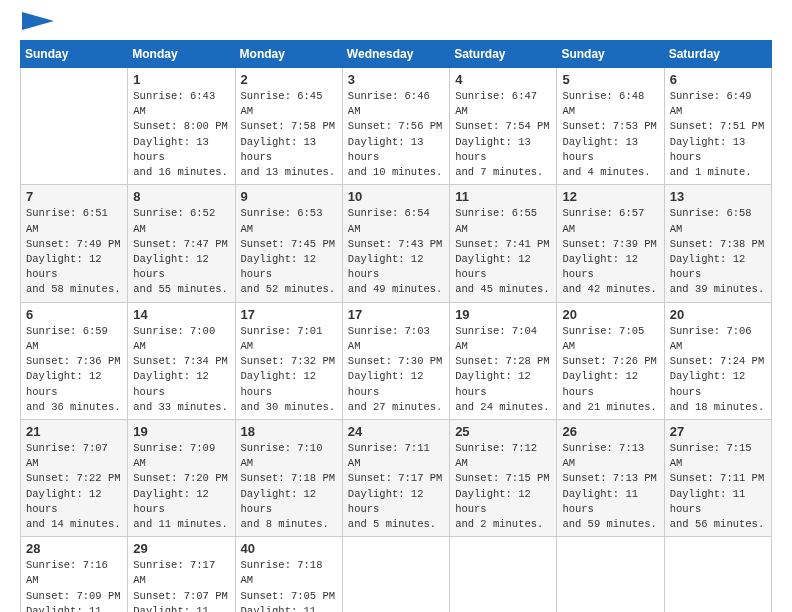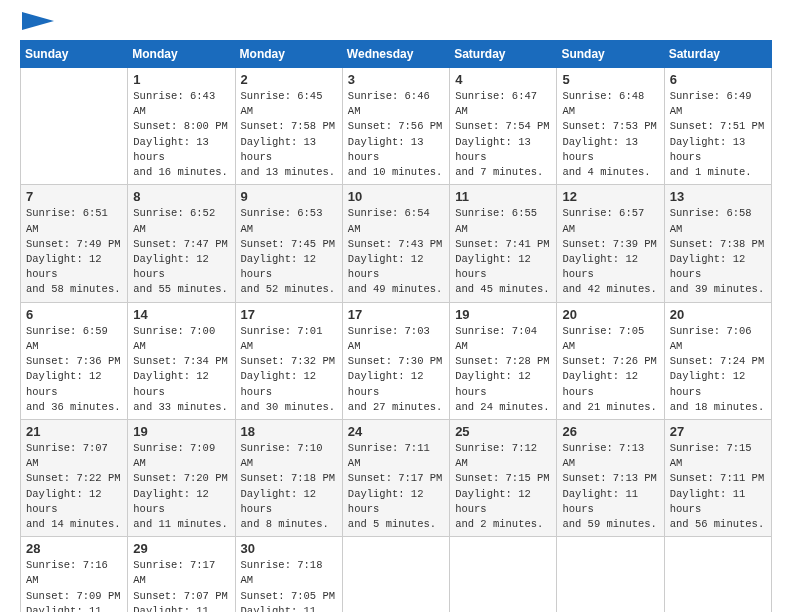--- a/index.html
+++ b/index.html
@@ -226,21 +226,21 @@
       <tr>
         <td>
           <div class="day-num">28</div>
           <div class="day-info">Sunrise: 7:16 AM<br>Sunset: 7:09 PM<br>Daylight: 11 hours<br>and 53 minutes.</div>
         </td>
         <td>
           <div class="day-num">29</div>
           <div class="day-info">Sunrise: 7:17 AM<br>Sunset: 7:07 PM<br>Daylight: 11 hours<br>and 49 minutes.</div>
         </td>
         <td>
-          <div class="day-num">30</div>
+          <div class="day-num">40</div>
           <div class="day-info">Sunrise: 7:18 AM<br>Sunset: 7:05 PM<br>Daylight: 11 hours<br>and 46 minutes.</div>
         </td>
         <td class="empty"></td>
         <td class="empty"></td>
         <td class="empty"></td>
         <td class="empty"></td>
       </tr>
     </tbody>
 </table>
 

